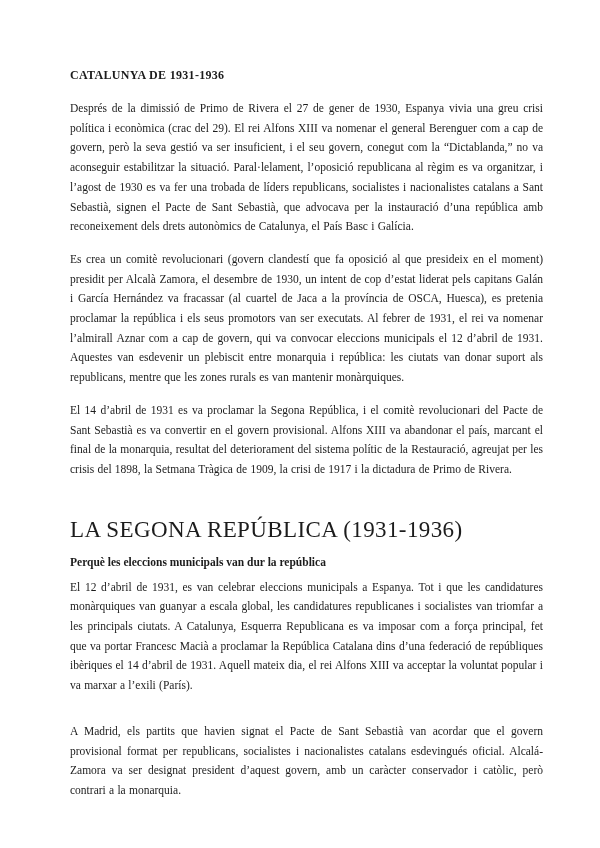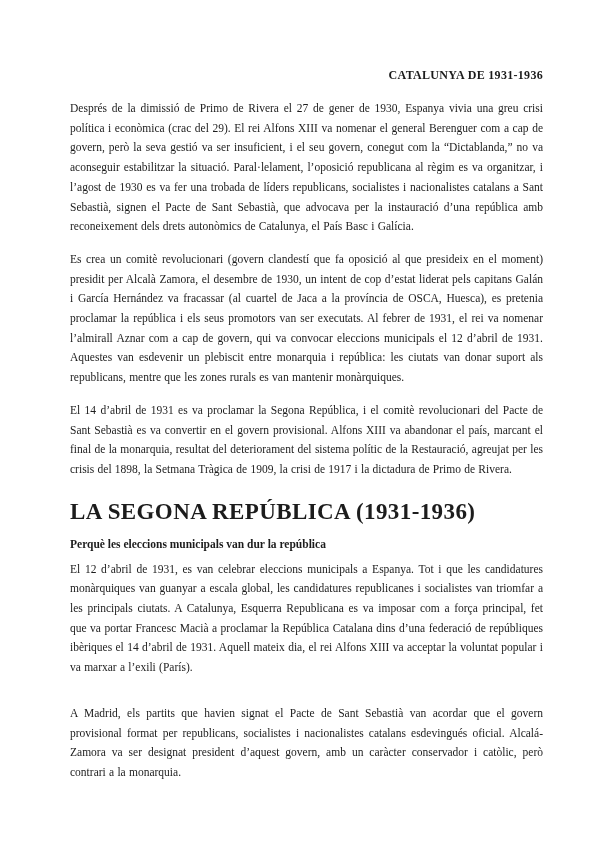--- a/index.html
+++ b/index.html
@@ -17,34 +17,33 @@
     font-family: "Liberation Serif", "DejaVu Serif", serif;
     color: #1c1c1c;
     overflow: hidden;
   }
   .kicker {
     font-size: 12px;
     font-weight: bold;
     letter-spacing: 0.3px;
     margin: 0 0 16px 0;
     line-height: 15px;
-    text-align: right;
   }
   .para {
     font-size: 11.5px;
     line-height: 19.7px;
     text-align: justify;
     margin: 8px 0 13px 0;
     word-spacing: 0.4px;
   }
   .section-title {
     font-size: 23px;
-    font-weight: bold;
+    font-weight: normal;
     letter-spacing: 0.4px;
-    margin: 19px 0 11px 0;
+    margin: 37px 0 11px 0;
     line-height: 26px;
   }
   .subheading {
     font-size: 11.5px;
     font-weight: bold;
     margin: 4px 0 5px 0;
     line-height: 16px;
   }
   .extra-gap {
     margin-top: 26px;

